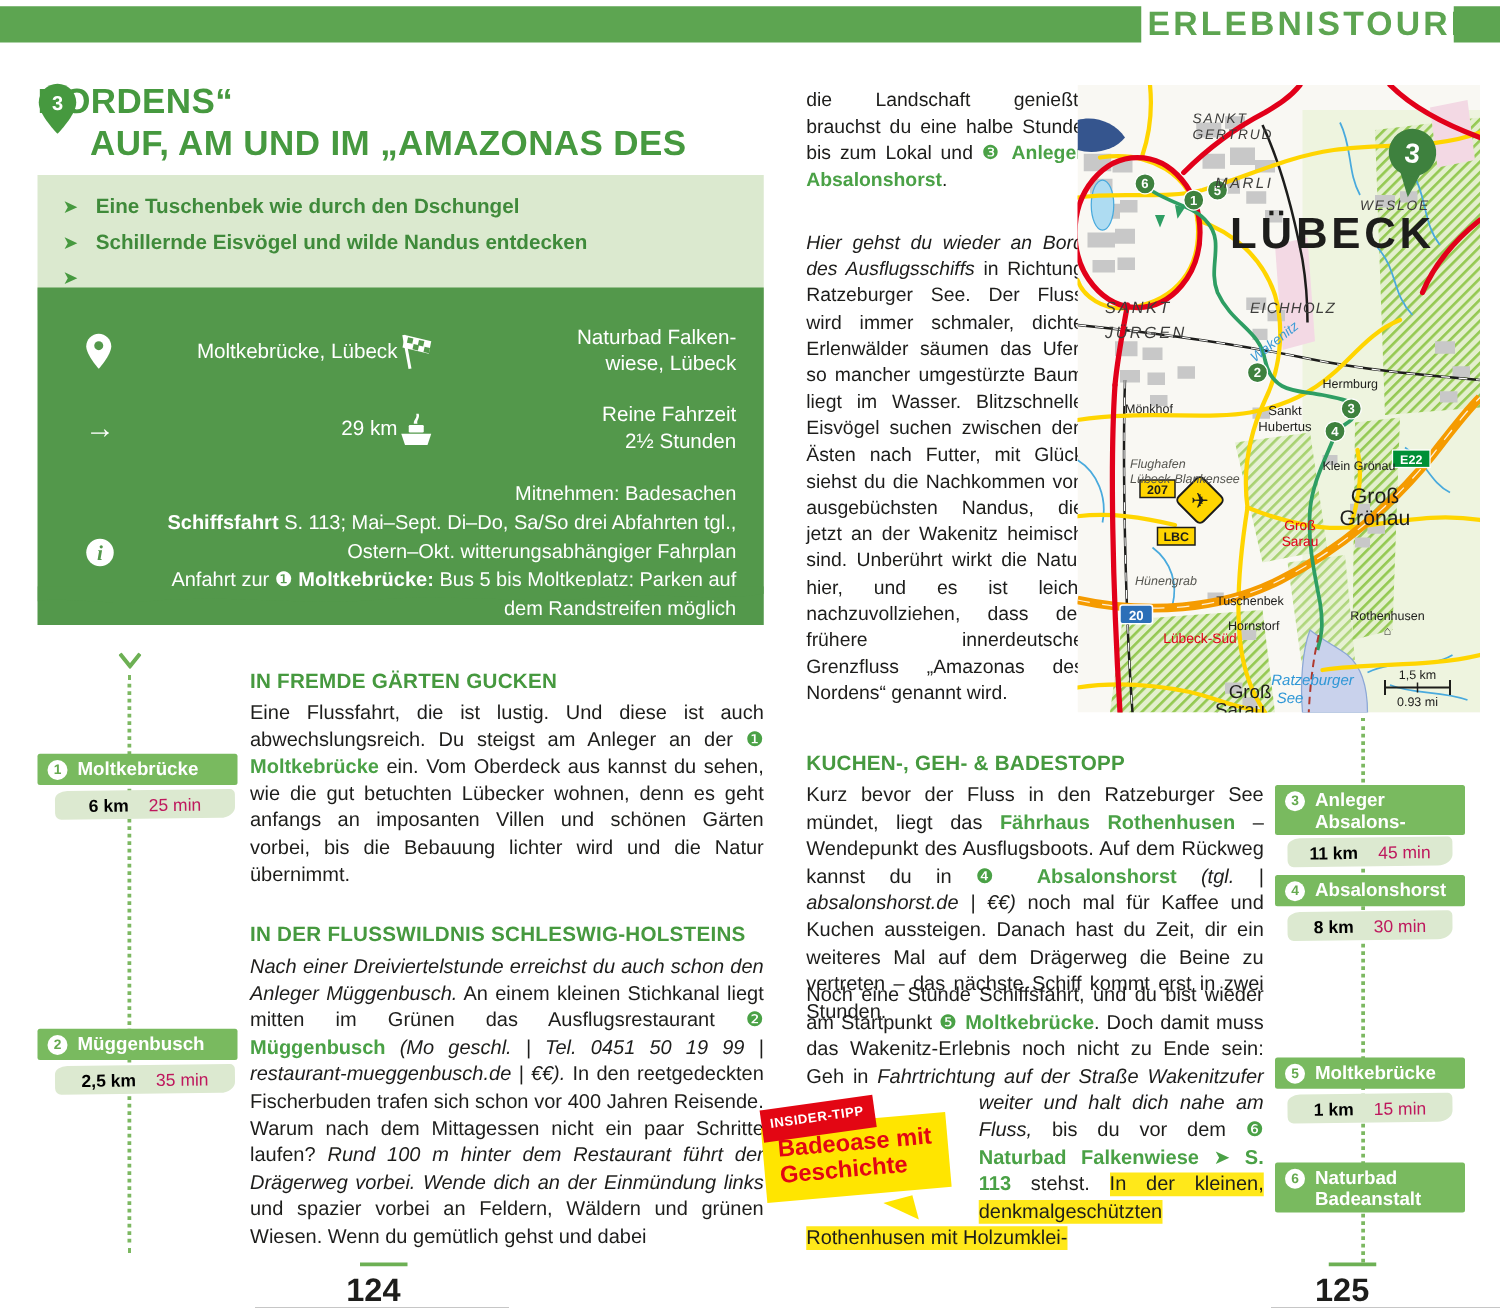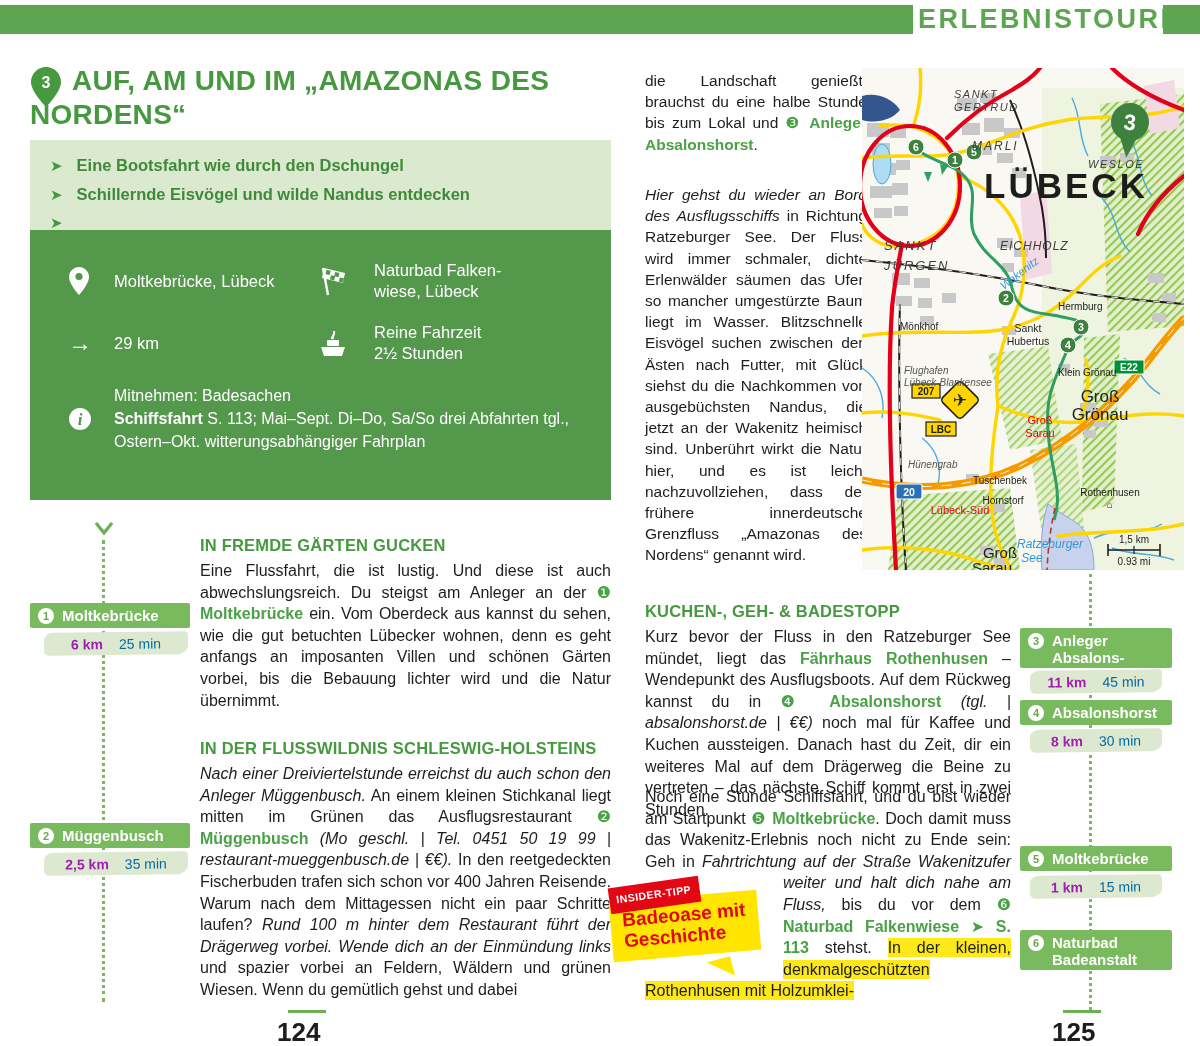--- a/index.html
+++ b/index.html
@@ -15,33 +15,33 @@
   .num{color:#4aa146;}
   .numw{color:#ffffff;}
   .hl{background:#ffe81a;padding:1px 0;}
   .topbar{background:#5da551;height:29px;}
   .header-title{color:#5da551;font-size:27px;font-weight:bold;letter-spacing:2.5px;text-align:center;}
   .title{color:#46993f;font-size:28px;line-height:34px;font-weight:bold;letter-spacing:.3px;}
   .hlbox{background:#dbe9cf;padding:11px 20px;}
   .bullet-row{display:flex;gap:14px;align-items:baseline;line-height:28px;}
   .bullet-arrow{color:#46993f;font-size:15px;}
   .bullet-text{color:#3f8a3a;font-weight:bold;font-size:16.5px;}
-  .factbox{background:#53984b;color:#fff;padding:30px 22px 0 38px;}
+  .factbox{background:#53984b;color:#fff;padding:30px 22px 0 38px;text-align:right;}
   .factrow{display:grid;grid-template-columns:46px 204px 56px 1fr;align-items:center;margin-bottom:20px;}
   .inforow{display:grid;grid-template-columns:46px 1fr;align-items:center;margin-top:2px;}
   .fact{font-size:16.5px;line-height:21px;}
   .info-text{font-size:16px;line-height:23px;}
   .ficon{display:flex;justify-content:flex-start;align-items:center;}
   .mbar{background:#79ba5f;color:#fff;font-weight:bold;font-size:15px;display:flex;align-items:center;padding:0 8px;border-radius:2px;}
   .mbar2{align-items:flex-start;padding-top:4px;}
   .mbar .lines{line-height:17px;}
   .mcirc{flex:0 0 auto;width:16px;height:16px;border-radius:50%;background:#fff;color:#65a94f;font-size:11px;font-weight:bold;display:flex;align-items:center;justify-content:center;margin-right:8px;}
   .stroke{background:#dce9d0;display:flex;align-items:center;justify-content:center;gap:16px;font-size:14px;border-radius:10px 4px 12px 5px/7px 4px 9px 5px;transform:rotate(-.7deg);}
-  .dist{color:#a21caf;font-weight:bold;}
-  .time{color:#0369a1;}
+  .dist{color:#000000;font-weight:bold;}
+  .time{color:#be185d;}
   .dotline{width:0;border-left:3px dotted #7cb861;}
   .tip{float:left;width:170px;height:92px;margin:4px 6px 0 -38px;position:relative;}
   .tip-ribbon{position:absolute;left:2px;top:6px;background:#e30613;color:#fff;font-size:10.5px;font-weight:bold;padding:2px 9px 2px 7px;transform:rotate(-8deg);letter-spacing:.5px;z-index:2;}
   .tip-bubble{position:absolute;left:4px;top:20px;background:#ffe500;padding:8px 12px 10px 12px;transform:rotate(-5deg);color:#e30613;font-weight:bold;font-size:19px;line-height:21px;white-space:nowrap;}
   .tip-tail{position:absolute;bottom:-26px;right:30px;width:0;height:0;border-left:24px solid transparent;border-top:20px solid #ffe500;transform:rotate(-10deg);}
   .pagenum{font-weight:bold;font-size:26px;text-align:left;}
   .pageline{height:3px;background:#6db054;width:38px;margin:0 auto 4px auto;}
 </style>
 </head>
 <body>
@@ -53,29 +53,29 @@
   <div class="abs topbar" style="left:1163px;top:5px;width:37px;"></div>
 
   <div class="abs" style="left:30px;top:64px;width:581px;">
     <div style="position:relative;">
       <span class="abs" style="left:0;top:2px;">
         <svg width="32" height="42" viewBox="0 0 32 42">
             <path d="M16 1 C24.3 1 31 7.7 31 16 C31 26 16 41 16 41 C16 41 1 26 1 16 C1 7.7 7.7 1 16 1 Z" fill="#46993f"></path>
             <text x="16" y="22" text-anchor="middle" font-size="16" font-weight="bold" fill="#ffffff">3</text>
           </svg>
       </span>
+      <div class="title">NORDENS“</div>
       <div class="title" style="padding-left:42px;">AUF, AM UND IM „AMAZONAS DES</div>
-      <div class="title">NORDENS“</div>
     </div>
   </div>
 
   <div class="abs hlbox" style="left:30px;top:140px;width:541px;">
     <div class="bullet-row">
       <span class="bullet-arrow">➤</span>
-      <span class="bullet-text">Eine Bootsfahrt wie durch den Dschungel</span>
+      <span class="bullet-text">Eine Tuschenbek wie durch den Dschungel</span>
     </div>
     <div class="bullet-row">
       <span class="bullet-arrow">➤</span>
       <span class="bullet-text">Schillernde Eisvögel und wilde Nandus entdecken</span>
     </div>
     <div class="bullet-row">
       <span class="bullet-arrow">➤</span>
     </div>
   </div>
 
@@ -117,20 +117,21 @@
     <div class="inforow">
       <span class="ficon">
         <svg width="24" height="24" viewBox="0 0 24 24">
             <circle cx="12" cy="12" r="11" fill="#ffffff"></circle>
             <text x="12" y="18" text-anchor="middle" font-family="Liberation Serif, DejaVu Serif, serif" font-style="italic" font-weight="bold" font-size="17" fill="#53984b">i</text>
           </svg>
       </span>
       <span class="info-text">
         <span style="display:block"><span>Mitnehmen: Badesachen</span></span>
         <span style="display:block"><span class="b">Schiffsfahrt</span><span> S. 113; Mai–Sept. Di–Do, Sa/So drei Abfahrten tgl., Ostern–Okt. witterungsabhängiger Fahrplan</span></span>
+        <span style="display:block"><span>Anfahrt zur </span><span class="numw">❶</span><span> </span><span class="b">Moltkebrücke:</span><span> Bus 5 bis Moltkeplatz; Parken auf dem Randstreifen möglich</span></span>
       </span>
     </div>
   </div>
   <svg class="abs" style="left:30px;top:469px;" width="581" height="15" viewBox="0 0 581 15">
     <path d="M0,0 L581,0 L581,6 C540,13 500,4 450,9 C390,15 330,5 270,11 C210,16 150,6 90,12 C50,15 18,8 0,12 Z" fill="#53984b"></path>
   </svg>
 
   <svg class="abs" style="left:95px;top:522px;" width="18" height="13">
       <path d="M1 1 L9 11 L17 1" fill="none" stroke="#6db054" stroke-width="3.2"></path>
     </svg>

